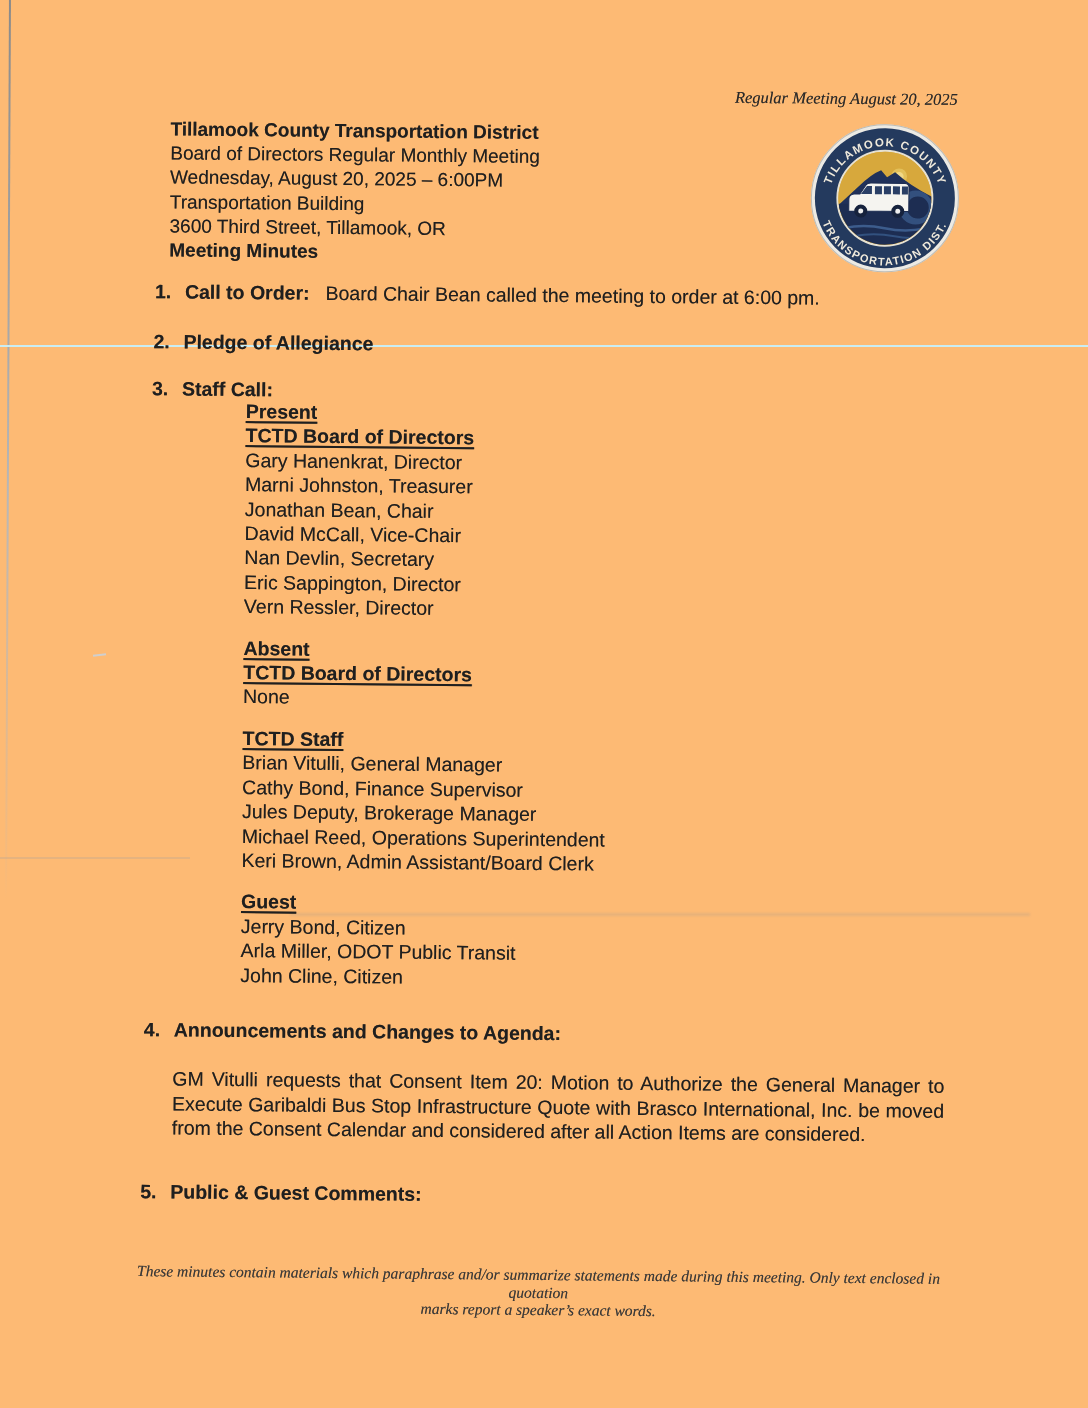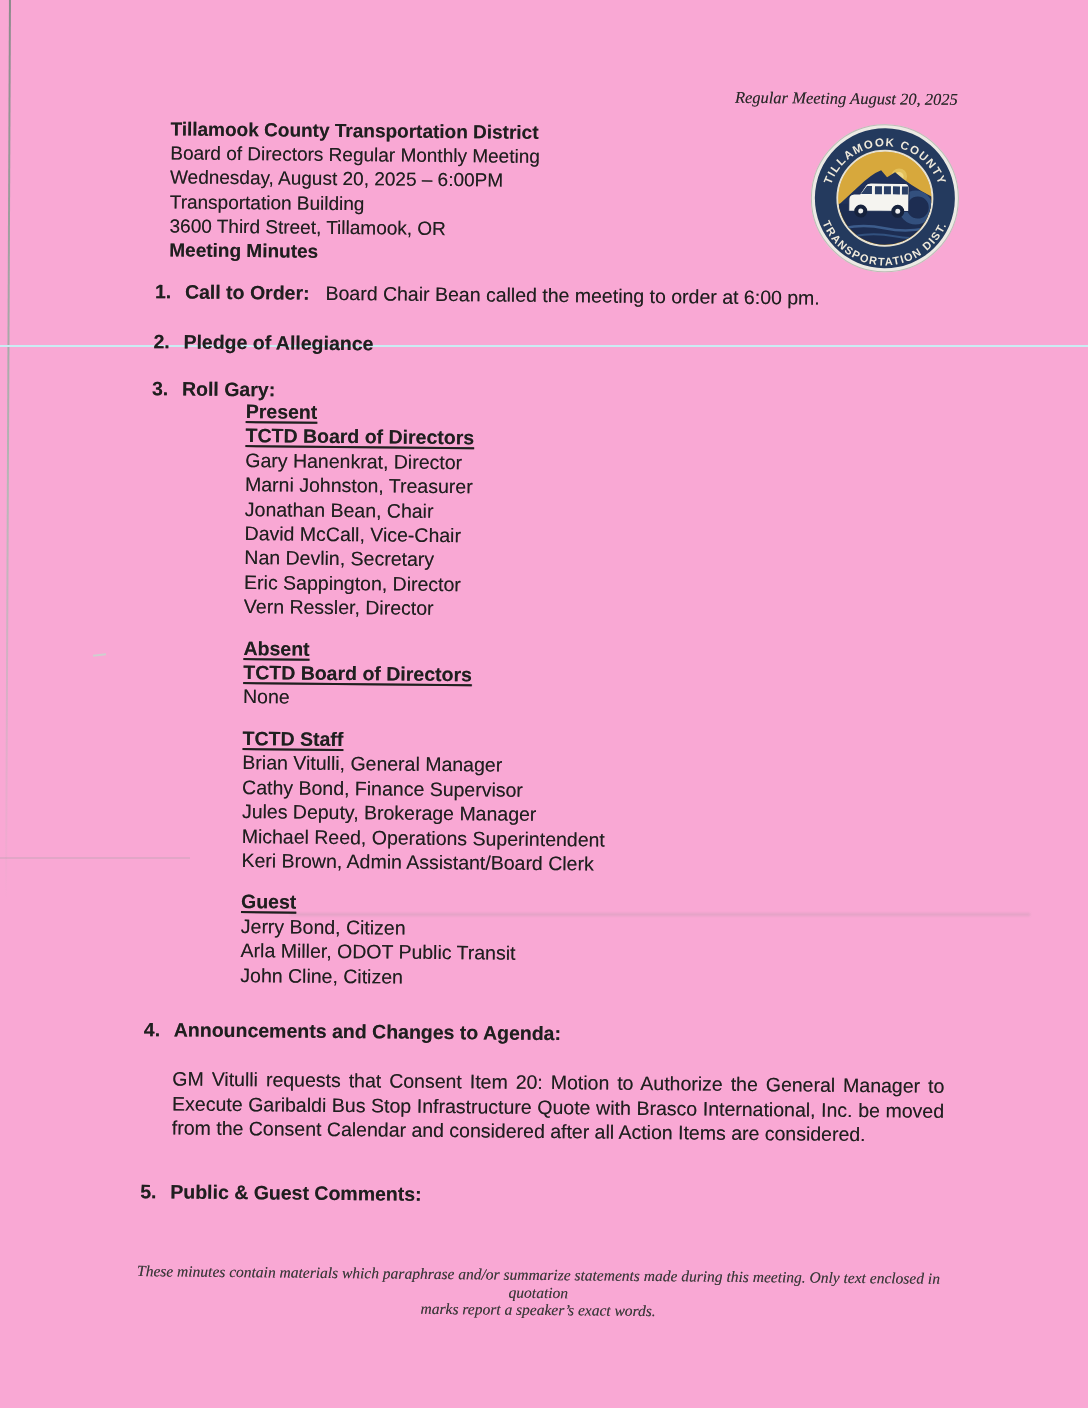--- a/index.html
+++ b/index.html
@@ -1,16 +1,16 @@
 <!DOCTYPE html>
 <html><head>
 <meta charset="utf-8">
 <style>
   html,body{margin:0;padding:0;background:#ffffff;}
-  .page{position:relative;width:1088px;height:1408px;background:#f9a8d4;overflow:hidden;
+  .page{position:relative;width:1088px;height:1408px;background:#fdba74;overflow:hidden;
         font-family:"Liberation Sans",sans-serif;color:#1f1f1f;}
 
   
   .artifact-vline{position:absolute;left:7px;top:0;width:2px;height:900px;
     background:linear-gradient(to bottom,#8a8a8a,#b7b7b7 55%,rgba(185,185,185,0));transform:rotate(0.25deg);}
   .artifact-cyan{position:absolute;left:0;top:345px;width:1088px;height:2px;background:#c9edf3;}
   .artifact-streak1{position:absolute;left:290px;top:913px;width:740px;height:3px;
     background:rgba(150,150,150,0.22);filter:blur(1px);}
   .artifact-streak2{position:absolute;left:0;top:857px;width:190px;height:2px;
     background:rgba(160,160,160,0.25);filter:blur(0.5px);}
@@ -121,21 +121,21 @@
 
     <div class="sec" id="sec1">
       <span class="num">1.</span><span class="title">Call to Order:</span><span class="inline-text">Board Chair Bean called the meeting to order at 6:00 pm.</span>
     </div>
 
     <div class="sec" id="sec2">
       <span class="num">2.</span><span class="title">Pledge of Allegiance</span>
     </div>
 
     <div class="sec" id="sec3">
-      <span class="num">3.</span><span class="title">Roll Gary:</span>
+      <span class="num">3.</span><span class="title">Staff Call:</span>
     </div>
 
     <div class="rollcall">
       <div class="rc-group">
         <div class="rc-head">Present</div>
         <div class="rc-head">TCTD Board of Directors</div>
         <div>Gary Hanenkrat, Director</div>
         <div>Marni Johnston, Treasurer</div>
         <div>Jonathan Bean, Chair</div>
         <div>David McCall, Vice-Chair</div>

